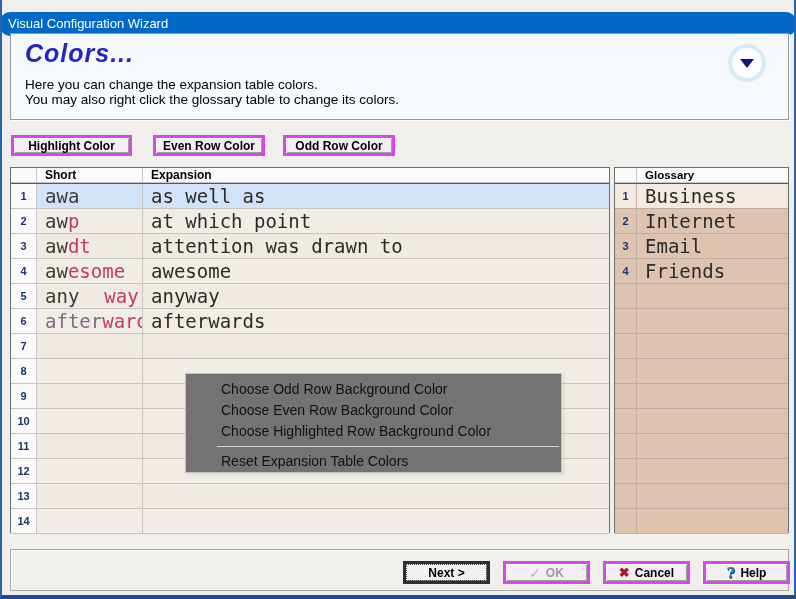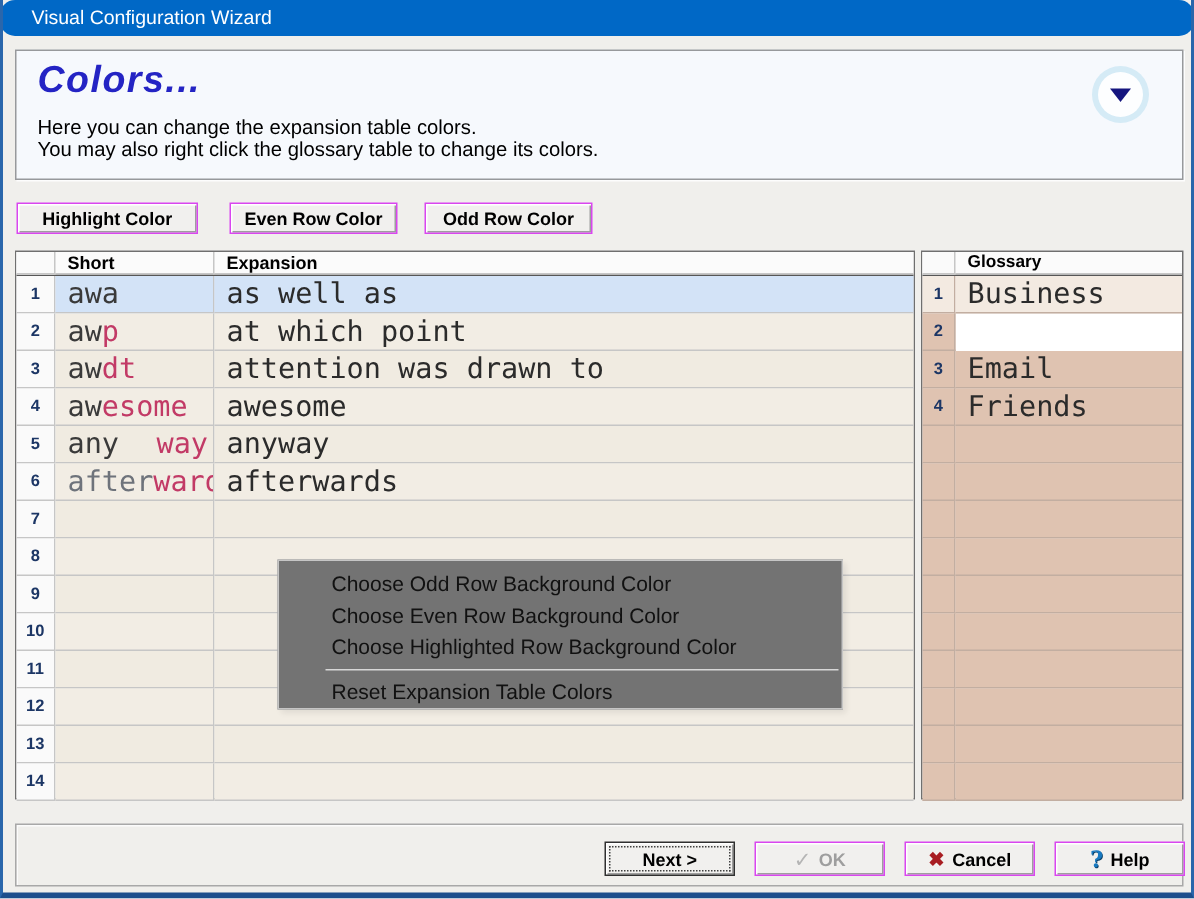--- a/index.html
+++ b/index.html
@@ -5,23 +5,23 @@
   * { margin:0; padding:0; box-sizing:border-box; }
   html,body { width:796px; height:599px; font-family:"Liberation Sans", sans-serif; }
   .window {
     position:relative; width:796px; height:599px; overflow:hidden;
     background:var(--body-bg,#f0efec);
     border-left:2px solid var(--win-border,#2a66ab);
     border-right:2px solid var(--win-border,#2a66ab);
     border-bottom:4px solid var(--win-border-dark,#1d4e8c);
   }
   .titlebar {
-    position:absolute; left:-2px; top:0; width:796px; height:24px;
+    position:absolute; left:-2px; top:12px; width:796px; height:24px;
     background:var(--titlebar,#0068c6); color:#fff;
-    font-size:13px; line-height:24px; padding-left:21px; font-weight:400;border-radius:10px;
+    font-size:13px; line-height:24px; padding-left:8px; font-weight:400;border-radius:10px;
   }
   
   .hdr-panel {
     position:absolute; left:8px; top:33px; width:779px; height:87px;
     background:#f6f9fd; border:1px solid #97999c;
     box-shadow:1px 1px 0 #fdfdfd;
   }
   .hdr-title {
     position:absolute; left:14px; top:5px;
     font-size:25px; font-weight:bold; font-style:italic;
@@ -30,21 +30,21 @@
   .hdr-desc { position:absolute; left:14px; top:43px; font-size:13.5px; color:#000; line-height:15px; }
   .collapse-btn {
     position:absolute; right:26px; top:14px; width:30px; height:30px; border-radius:50%;
     background:#fdfeff; box-shadow:0 0 0 4px #d5ebf6; border:none; cursor:pointer;
   }
   .chevron { position:absolute; left:8px; top:11px; width:0; height:0;
     border-left:7px solid transparent; border-right:7px solid transparent;
     border-top:9px solid #15157f; }
   
   .btn {
-    position:absolute; background:#f1f0ee; border:1px solid #d946ef;
+    position:absolute; background:#f1f0ee; border:3px solid #d946ef;
     box-shadow:inset 1px 1px 0 #ffffff, inset -1px -1px 0 #9e9e9e;
     font-family:"Liberation Sans", sans-serif; font-size:12px; font-weight:bold; color:#000;
     display:flex; align-items:center; justify-content:center; gap:5px; cursor:pointer;
   }
   .btn.focused { border-color:#2f2f2f; outline:1px dotted #3f3f3f; outline-offset:-4px; }
   .btn.disabled { color:#9e9e9e; cursor:default; }
   .top-btn { top:135px; height:21px; }
   #hl-btn { left:9px;  width:121px; }
   #ev-btn { left:151px; width:112px; }
   #od-btn { left:281px; width:112px; }
@@ -199,20 +199,21 @@
       <div class="cell num-c"></div>
       <div class="cell glos-c">Glossary</div>
     </div>
     <div id="glo-body">
         <div class="g-row glo-hl">
           <div class="cell num-c">1</div>
           <div class="cell glos-c mono">Business</div>
         </div>
         <div class="g-row glo-n">
           <div class="cell num-c">2</div>
+          <div class="cell glos-c mono">Internet</div>
         </div>
         <div class="g-row glo-n">
           <div class="cell num-c">3</div>
           <div class="cell glos-c mono">Email</div>
         </div>
         <div class="g-row glo-n">
           <div class="cell num-c">4</div>
           <div class="cell glos-c mono">Friends</div>
         </div>
         <div class="g-row glo-n">

